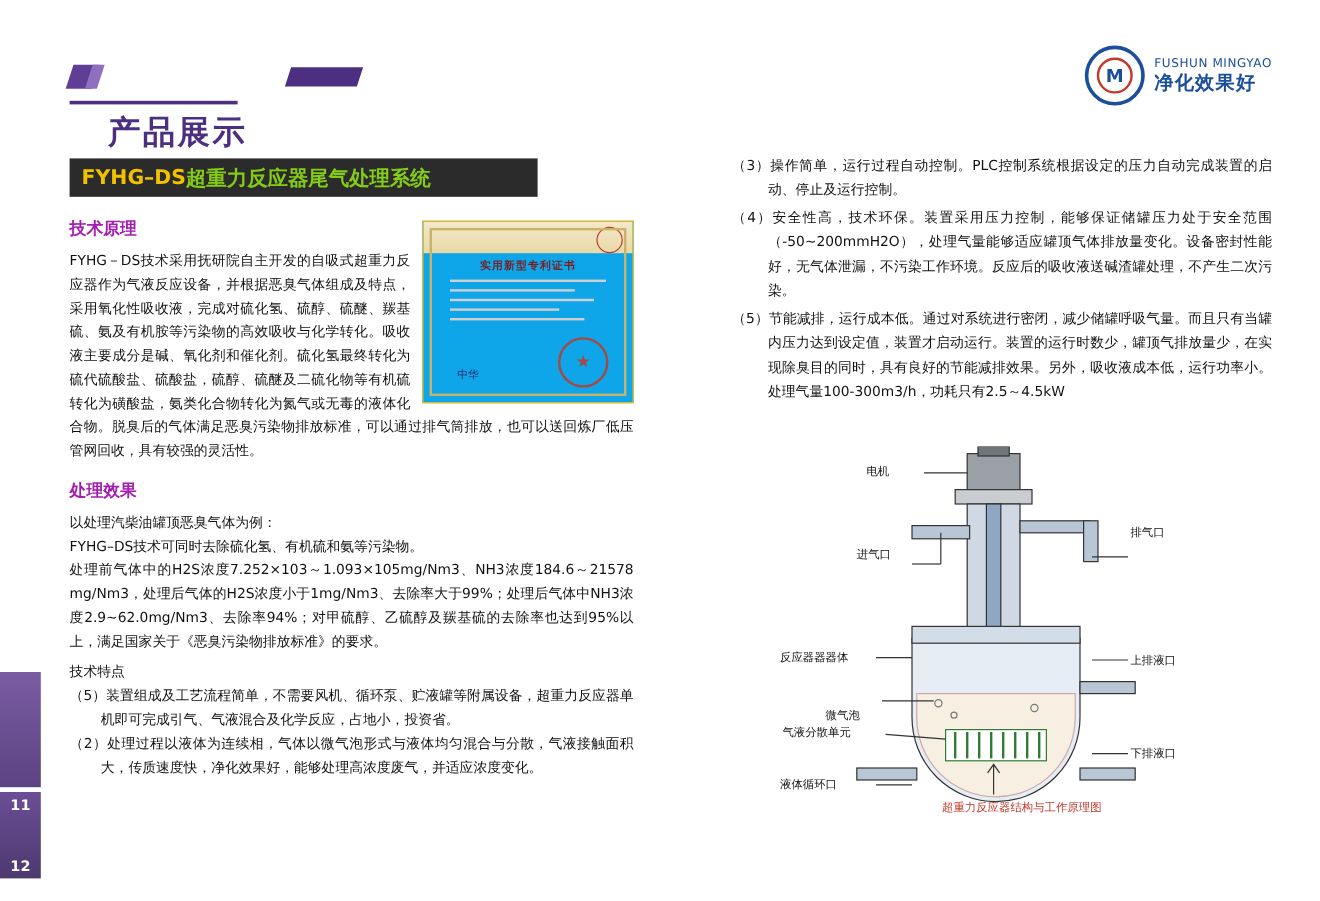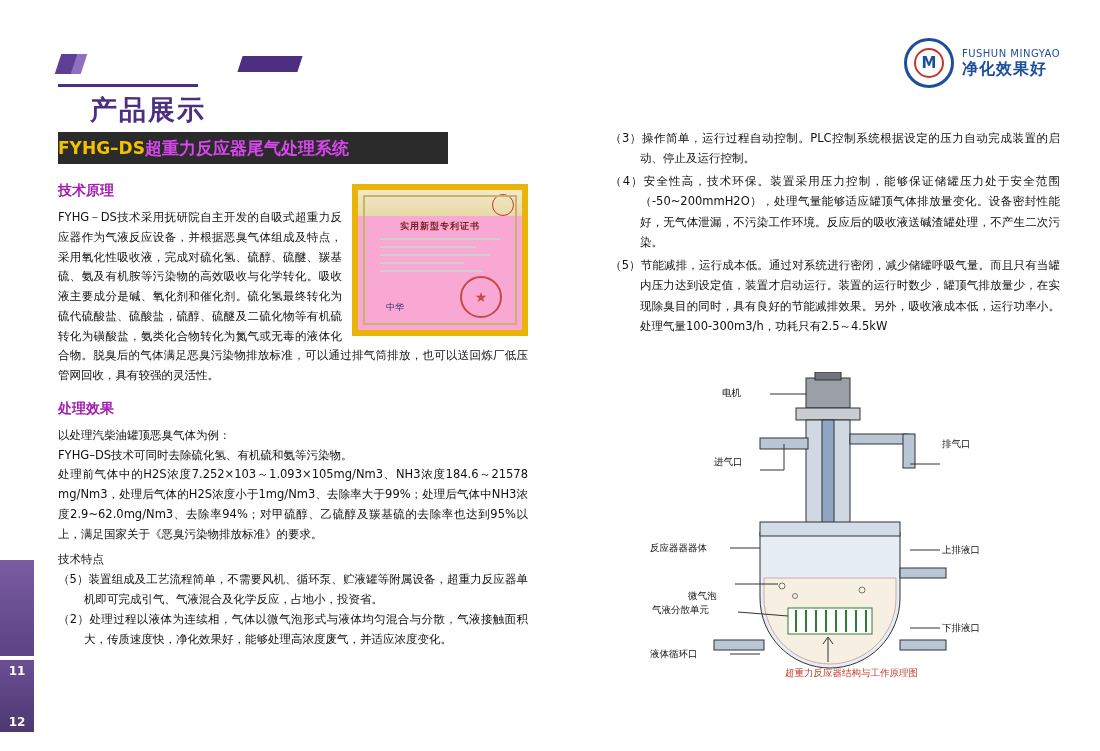--- a/index.html
+++ b/index.html
@@ -38,33 +38,33 @@
      display:flex;align-items:center;justify-content:center;}
   .logo-mark:after{content:"";position:absolute;width:26px;height:26px;border-radius:50%;
      border:2px solid #c0392b;top:7px;left:7px;}
   .logo-mark span{position:relative;font-size:15px;font-weight:bold;color:#1b4f9c;z-index:2;}
   .logo-txt{line-height:1.15;}
   .logo-en{font-size:10px;color:#1b4f9c;letter-spacing:.5px;}
   .logo-cn{font-size:16px;color:#1b4f9c;font-weight:bold;letter-spacing:1px;}
 
   
   .prod-bar{position:absolute;left:58px;top:132px;width:390px;height:32px;background:#2b2b2b;
-     display:flex;align-items:center;box-sizing:border-box;}
+     display:flex;align-items:center;padding-left:10px;box-sizing:border-box;}
   .prod-bar .hl{color:#f2c200;font-size:17px;font-weight:bold;}
-  .prod-bar .rest{color:#d946ef;font-size:17px;font-weight:bold;}
+  .prod-bar .rest{color:#84cc16;font-size:17px;font-weight:bold;}
 
   
   .col-left{position:absolute;left:58px;top:182px;width:470px;}
   .sec-title{color:#a21caf;font-size:14px;font-weight:bold;margin:0 0 8px 0;}
   .sec-title.second{margin-top:14px;}
   .body-txt{font-size:11.5px;color:#111;line-height:1.72;text-align:justify;margin:0;}
   .float-cert{float:right;width:176px;margin:2px 0 4px 10px;}
 
   
-  .cert{width:176px;height:152px;background:#f9a8d4;border:6px solid #eab308;position:relative;
+  .cert{width:176px;height:152px;background:#0ea5e9;border:1px solid #eab308;position:relative;
         box-sizing:border-box;}
   .cert-inner{position:absolute;inset:5px;border:2px solid #c9b26b;}
   .cert-band{position:absolute;left:0;right:0;top:0;height:26px;
      background:linear-gradient(180deg,#f3e9c8,#e8d9a8);}
   .cert-ttl{position:absolute;top:30px;left:0;right:0;text-align:center;font-size:9px;
      color:#7a1f1f;font-weight:bold;letter-spacing:1px;}
   .cert-lines{position:absolute;top:48px;left:22px;right:22px;}
   .cert-lines i{display:block;height:2px;background:#cfcfcf;margin-bottom:6px;}
   .cert-lines i:nth-child(2){width:80%}
   .cert-lines i:nth-child(3){width:92%}

